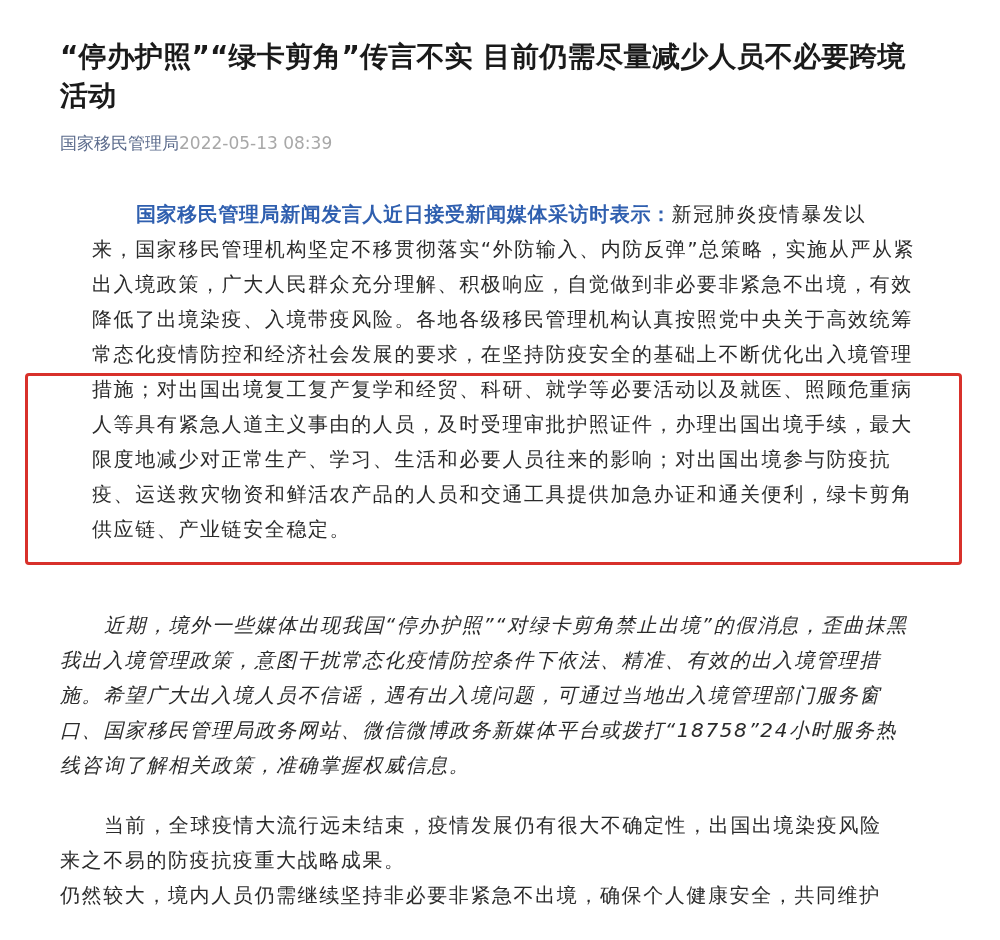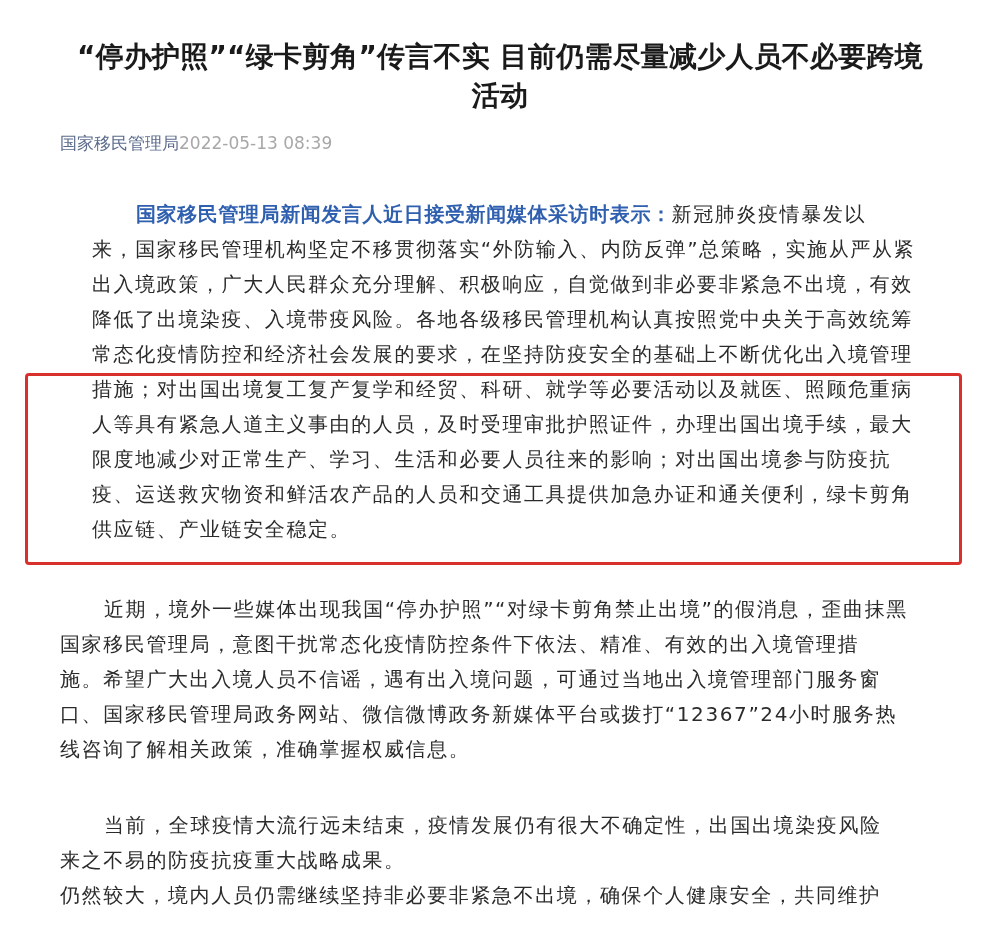--- a/index.html
+++ b/index.html
@@ -27,21 +27,21 @@
     left: 60px;
     top: 37px;
     width: 880px;
     margin: 0;
     font-size: 28px;
     font-weight: bold;
     line-height: 39px;
     color: #1a1a1a;
     letter-spacing: 0.2px;
   }
-  .title .line { display: block; white-space: nowrap; text-align: center; }
+  .title .line { display: block; white-space: nowrap; }
   .meta {
     position: absolute;
     left: 60px;
     top: 131px;
     font-size: 17px;
     line-height: 24px;
     white-space: nowrap;
   }
   .meta .source { color: #5b6b8c; }
   .meta .date { color: #a8a8a8; }
@@ -57,21 +57,21 @@
   }
   .para .line {
     display: block;
     white-space: nowrap;
     letter-spacing: 1.6px;
   }
   .para .line.indent { padding-left: 44px; }
   .lead { color: #2f5faf; font-weight: bold; letter-spacing: 0.6px; }
 
   #p1 { top: 197px; margin-left: 32px; }
-  #p2 { top: 592px; }
+  #p2 { top: 608px; font-style: italic; }
   #p3 { top: 808px; }
 
   .highlight-box {
     position: absolute;
     left: 25px;
     top: 373px;
     width: 931px;
     height: 186px;
     border: 3px solid #d8312b;
     border-radius: 4px;
@@ -103,23 +103,23 @@
     <span class="line">人等具有紧急人道主义事由的人员，及时受理审批护照证件，办理出国出境手续，最大</span>
     <span class="line">限度地减少对正常生产、学习、生活和必要人员往来的影响；对出国出境参与防疫抗</span>
     <span class="line">疫、运送救灾物资和鲜活农产品的人员和交通工具提供加急办证和通关便利，绿卡剪角</span>
     <span class="line">供应链、产业链安全稳定。</span>
   </div>
 
   <div class="highlight-box"></div>
 
   <div class="para" id="p2">
     <span class="line indent">近期，境外一些媒体出现我国“停办护照”“对绿卡剪角禁止出境”的假消息，歪曲抹黑</span>
-    <span class="line">国家移民管理局，意图干扰常态化疫情防控条件下依法、精准、有效的出入境管理措</span>
+    <span class="line">我出入境管理政策，意图干扰常态化疫情防控条件下依法、精准、有效的出入境管理措</span>
     <span class="line">施。希望广大出入境人员不信谣，遇有出入境问题，可通过当地出入境管理部门服务窗</span>
-    <span class="line">口、国家移民管理局政务网站、微信微博政务新媒体平台或拨打“12367”24小时服务热</span>
+    <span class="line">口、国家移民管理局政务网站、微信微博政务新媒体平台或拨打“18758”24小时服务热</span>
     <span class="line">线咨询了解相关政策，准确掌握权威信息。</span>
   </div>
 
   <div class="para" id="p3">
     <span class="line indent">当前，全球疫情大流行远未结束，疫情发展仍有很大不确定性，出国出境染疫风险</span>
     <span class="line">来之不易的防疫抗疫重大战略成果。</span>
     <span class="line">仍然较大，境内人员仍需继续坚持非必要非紧急不出境，确保个人健康安全，共同维护</span>
   </div>
 
 </div>

